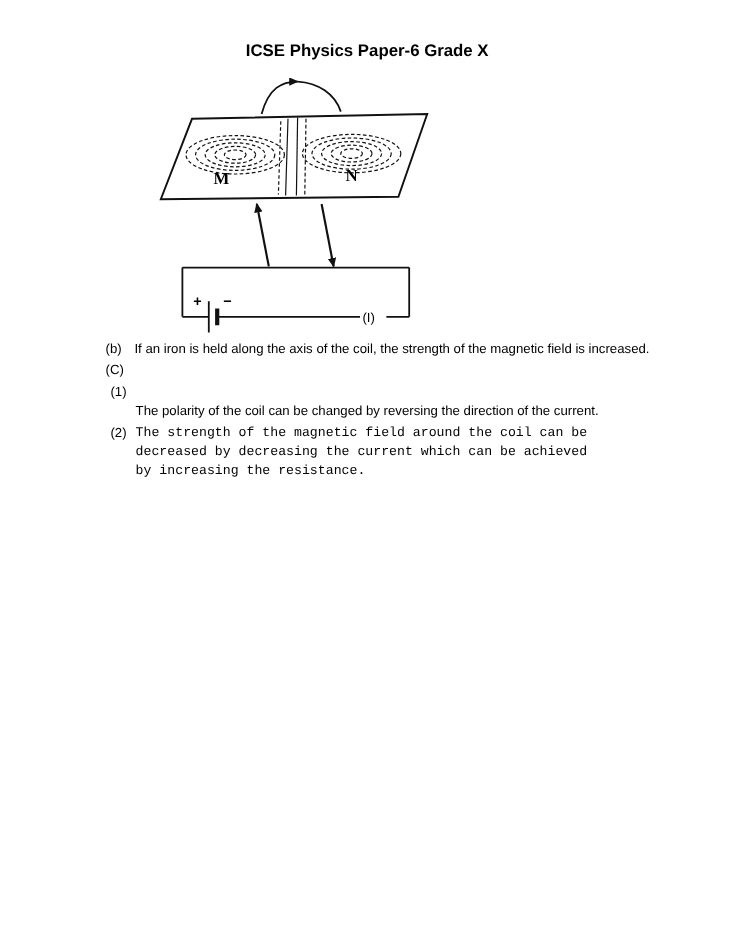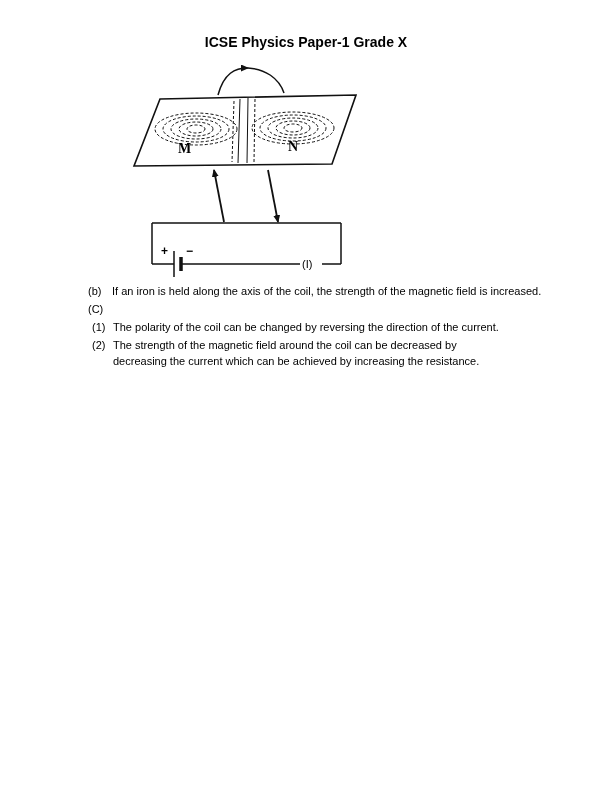--- a/index.html
+++ b/index.html
@@ -46,22 +46,22 @@
   .c-label {
     margin-top: 2px;
   }
   .sub {
     margin-left: 4px;
     margin-top: 2px;
   }
   .sub .marker {
     flex: 0 0 21px;
   }
-  .sub.item1 .text { max-width: 400px; }
-  .sub.item2 .text { max-width: 392px; }
+  .sub.item1 .text { max-width: 400px; margin-top: 16px; }
+  .sub.item2 .text { max-width: 392px; font-family: Liberation Mono, monospace; }
   svg text.serifbold {
     font-family: "Liberation Serif", serif;
     font-weight: bold;
     font-size: 14px;
   }
   svg text.plain {
     font-family: "Liberation Sans", sans-serif;
     font-size: 11px;
   }
   svg text.sign {
@@ -69,21 +69,21 @@
     font-size: 12px;
     font-weight: bold;
   }
 </style>
 </head>
 <body>
 
 <div class="page">
 
   <div class="header">
-    <div>ICSE Physics Paper-1 Grade X</div>
+    <div>ICSE Physics Paper-6 Grade X</div>
   </div>
 
   <div class="diagram-wrap">
     <svg width="236" height="216" viewBox="0 0 236 216">
       <defs>
         <marker id="arr" markerWidth="10" markerHeight="9" refX="7" refY="3.5" orient="auto" markerUnits="userSpaceOnUse">
           <path d="M0,0 L8,3.5 L0,7 Z" fill="#111111"></path>
         </marker>
       </defs>
 

